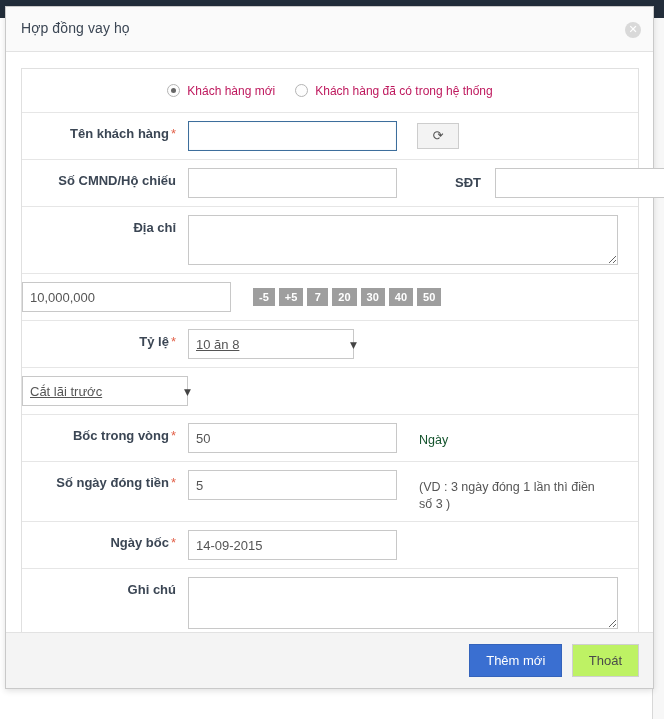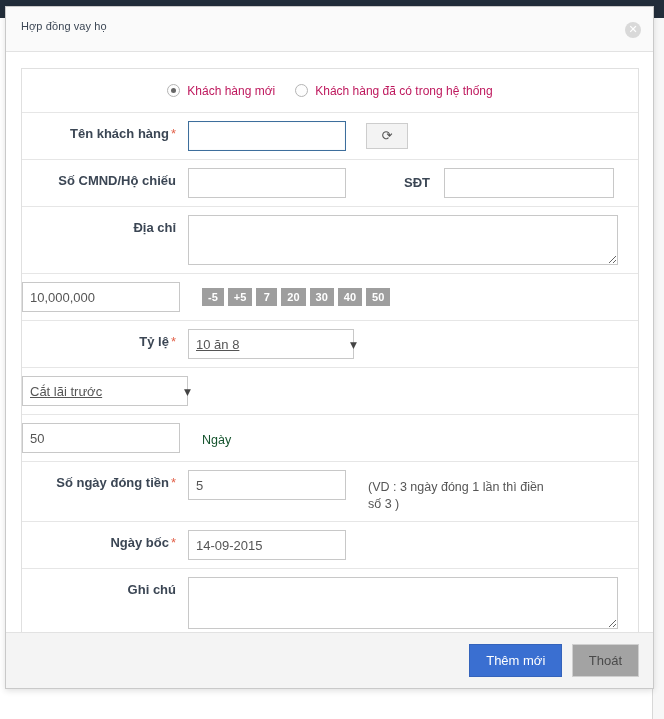--- a/index.html
+++ b/index.html
@@ -42,21 +42,21 @@
   }
   .modal-header {
     position: relative;
     height: 45px;
     background: #fafafa;
     border-bottom: 1px solid #e2e2e2;
   }
   .modal-title {
     position: absolute;
     left: 15px; top: 13px;
-    font-size: 11px;
+    font-size: 14px;
     color: #3b4654;
     letter-spacing: .1px;
   }
   .close-icon {
     position: absolute;
     right: 12px; top: 15px;
     width: 16px; height: 16px;
     border-radius: 50%;
     background: #d9d9d9;
     color: #ffffff;
@@ -135,21 +135,21 @@
     height: 30px;
     border: 1px solid #c8c8c8;
     background: #ffffff;
     font-size: 13px;
     color: #555;
     padding: 0 7px;
     font-family: "Liberation Sans", sans-serif;
     border-radius: 0;
     outline: none;
   }
-  input.txt.w180 { width: 158px; }
+  input.txt.w180 { width: 209px; }
   select.sel { width: 166px; padding-right: 4px; appearance: none; -webkit-appearance: none; background-image: none; text-decoration: underline; }
   .selwrap { position: relative; width: 177px; }
   .selwrap .caret {
     position: absolute; right: 8px; top: 11px;
     font-size: 9px; color: #444;
     pointer-events: none;
     font-family: "DejaVu Sans", sans-serif;
   }
   input.focused {
     border: 1px solid #3d6e9c;
@@ -226,21 +226,21 @@
   }
   .btn {
     display: inline-block;
     font-size: 13px;
     padding: 8px 16px;
     cursor: pointer;
     border: 1px solid transparent;
     font-family: "Liberation Sans", sans-serif;
   }
   .btn-primary { background: #3a6fd1; border-color: #3463bb; color: #fff; }
-  .btn-default { background: #a3a3a3; border-color: #cfcfcf; color: #4a4a4a; margin-left: 5px; }
+  .btn-default { background: #bef264; border-color: #cfcfcf; color: #4a4a4a; margin-left: 5px; }
 </style>
 </head>
 <body>
 
 <div class="page-backdrop"></div>
 <div class="app-topbar"></div>
 <div class="side-hint"></div>
 <div class="right-strip"></div>
 
 <div class="modal">
@@ -316,20 +316,21 @@
       <div class="frow">
         <div class="fcontrol">
           <div class="selwrap">
             <select class="sel"><option>Cắt lãi trước</option></select>
             <span class="caret">▼</span>
           </div>
         </div>
       </div>
 
       <div class="frow">
+        <div class="flabel"><span>Bốc trong vòng</span><span class="req">*</span></div>
         <div class="fcontrol">
           <input class="txt w180" type="text" value="50" style="">
           <div class="hint bold">Ngày</div>
         </div>
       </div>
 
       <div class="frow">
         <div class="flabel"><span>Số ngày đóng tiền</span><span class="req">*</span></div>
         <div class="fcontrol">
           <input class="txt w180" type="text" value="5" style="">

